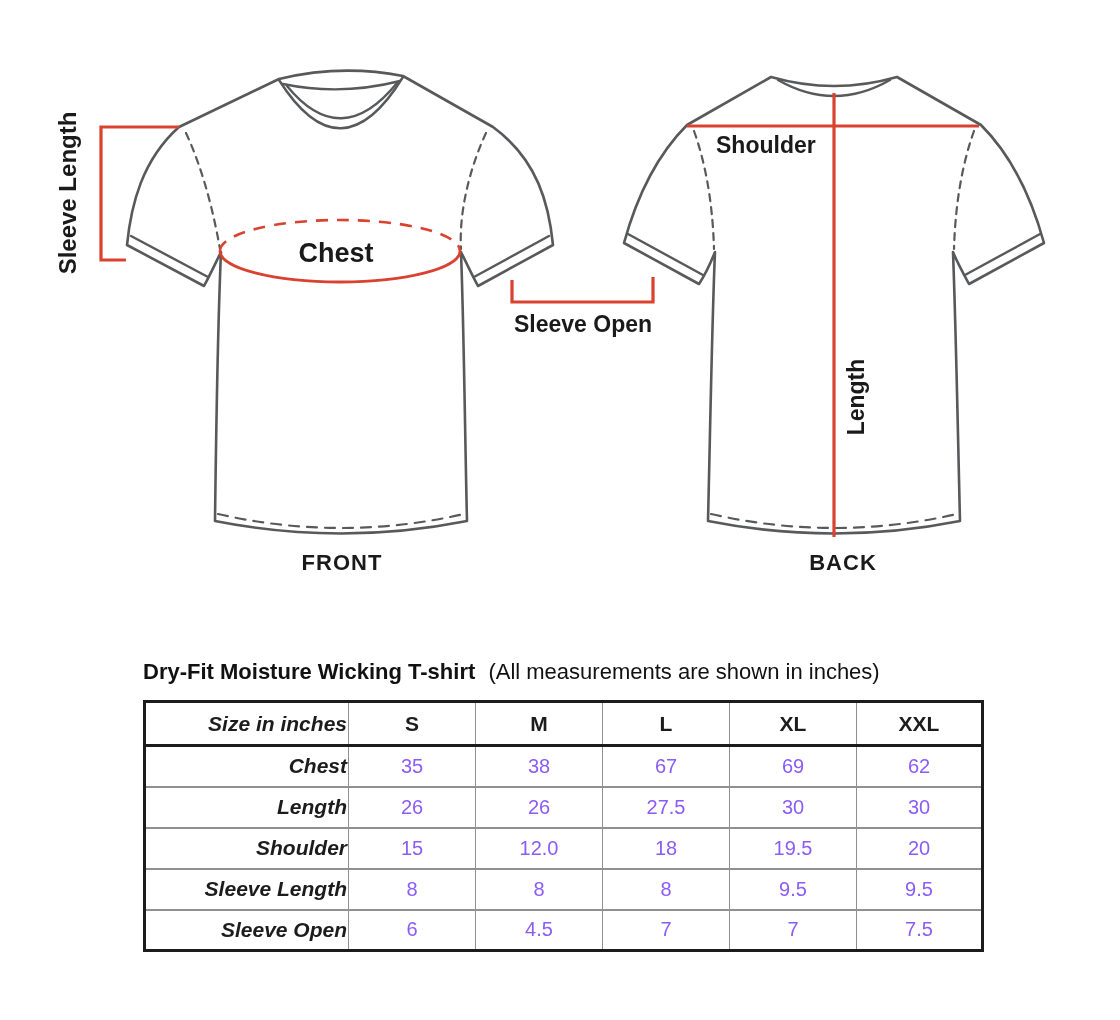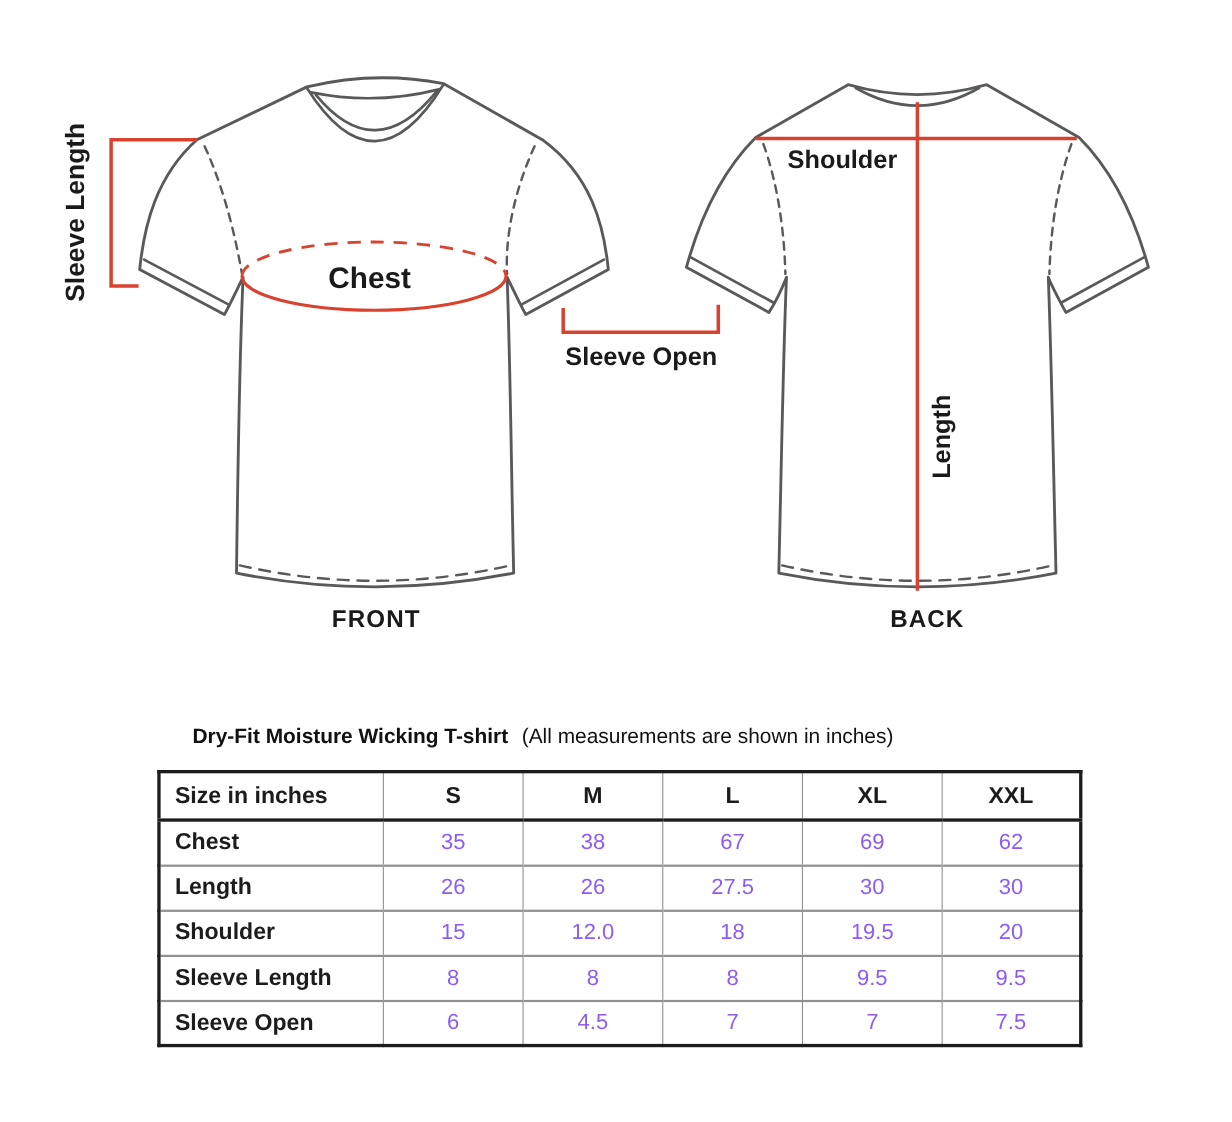--- a/index.html
+++ b/index.html
@@ -12,40 +12,40 @@
     font-family:"Liberation Sans", sans-serif;
     fill:#1a1a1a; font-weight:600;
   }
   .caption-text { font-size:22px; letter-spacing:1px; }
   .chest-text   { font-size:27px; }
   .ann-text     { font-size:23px; }
   .rot-text     { font-size:24px; }
 
   .chart-title {
     position:absolute; left:143px; top:659px; width:860px;
-    font-size:19px; white-space:nowrap;margin-left:32px;
+    font-size:22px; white-space:nowrap;
   }
   .chart-title .t-bold { font-weight:700; color:#111; }
   .chart-title .t-note { font-weight:400; color:#111; margin-left:7px; }
 
   table.size-table {
     position:absolute; left:143px; top:700px; width:838px;
     border-collapse:collapse; table-layout:fixed;
     border:3px solid #1c1c1c;
     font-family:"Liberation Sans", sans-serif;
   }
   .size-table th, .size-table td {
     border-left:1.5px solid #909090;
     border-top:2px solid #909090;
     background:#ffffff;
   }
   .size-table thead tr { height:44px; }
   .size-table tbody tr { height:41px; }
   .size-table thead th { border-bottom:3px solid #1c1c1c; font-size:21px; font-weight:700; color:#1c1c1c; text-align:center; }
-  .size-table th.label-col, .size-table td.label-col { text-align:left; padding-left:13px; }
+  .size-table th.label-col, .size-table td.label-col { text-align:right; padding-left:13px;font-style:italic; }
   .size-table td.label-col { font-size:21px; font-weight:600; color:#1c1c1c; }
   .size-table td.val { font-size:20px; font-weight:400; color:#8b5cf6; text-align:center; }
 </style>
 </head>
 <body>
 
 <div class="stage">
 
   <svg class="diagram" width="1120" height="610" viewBox="0 0 1120 610">
 

